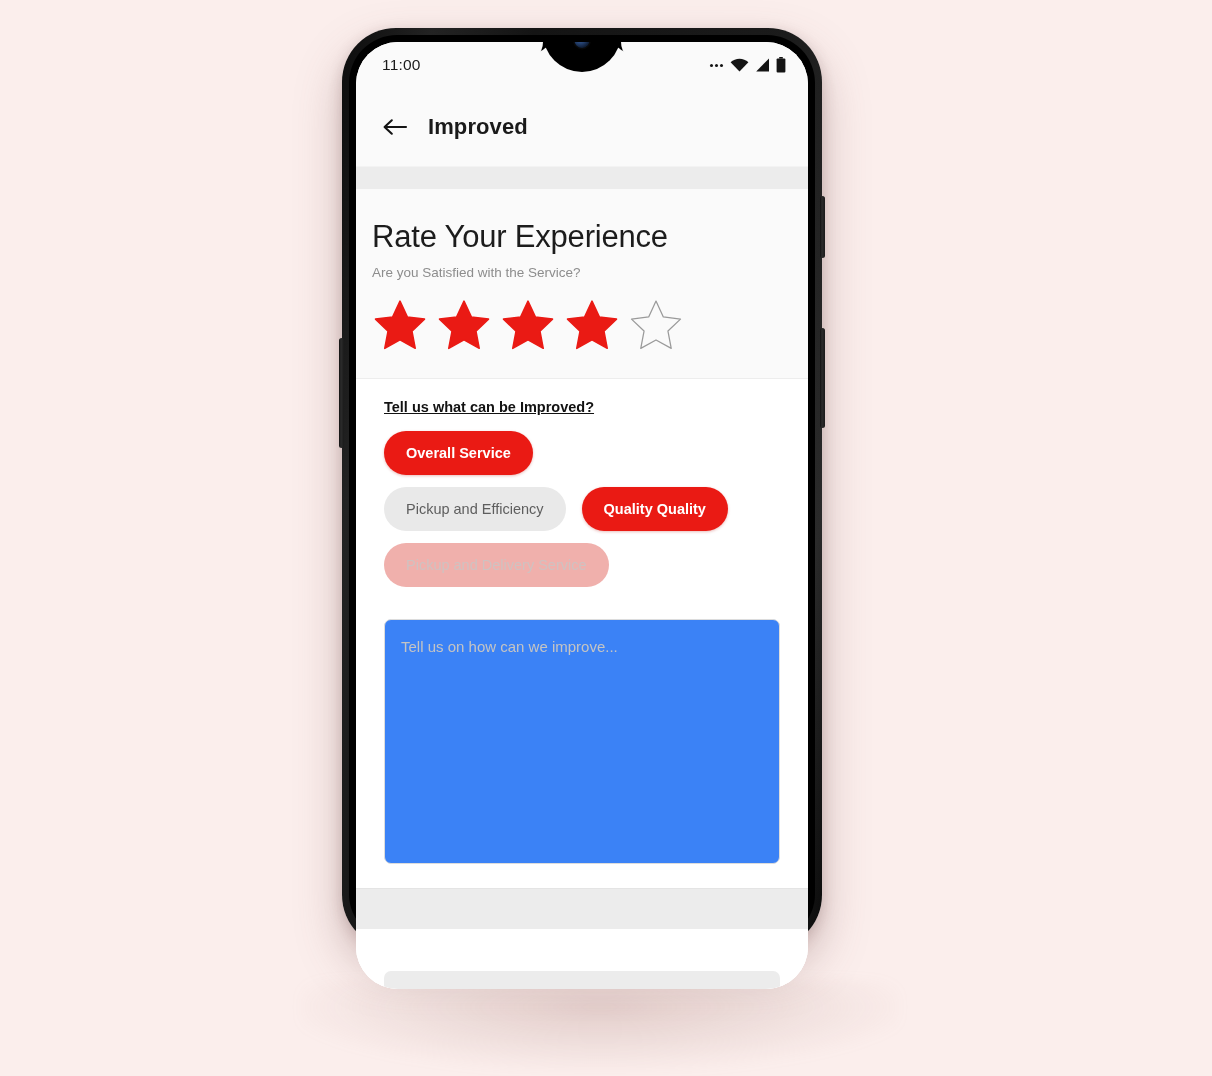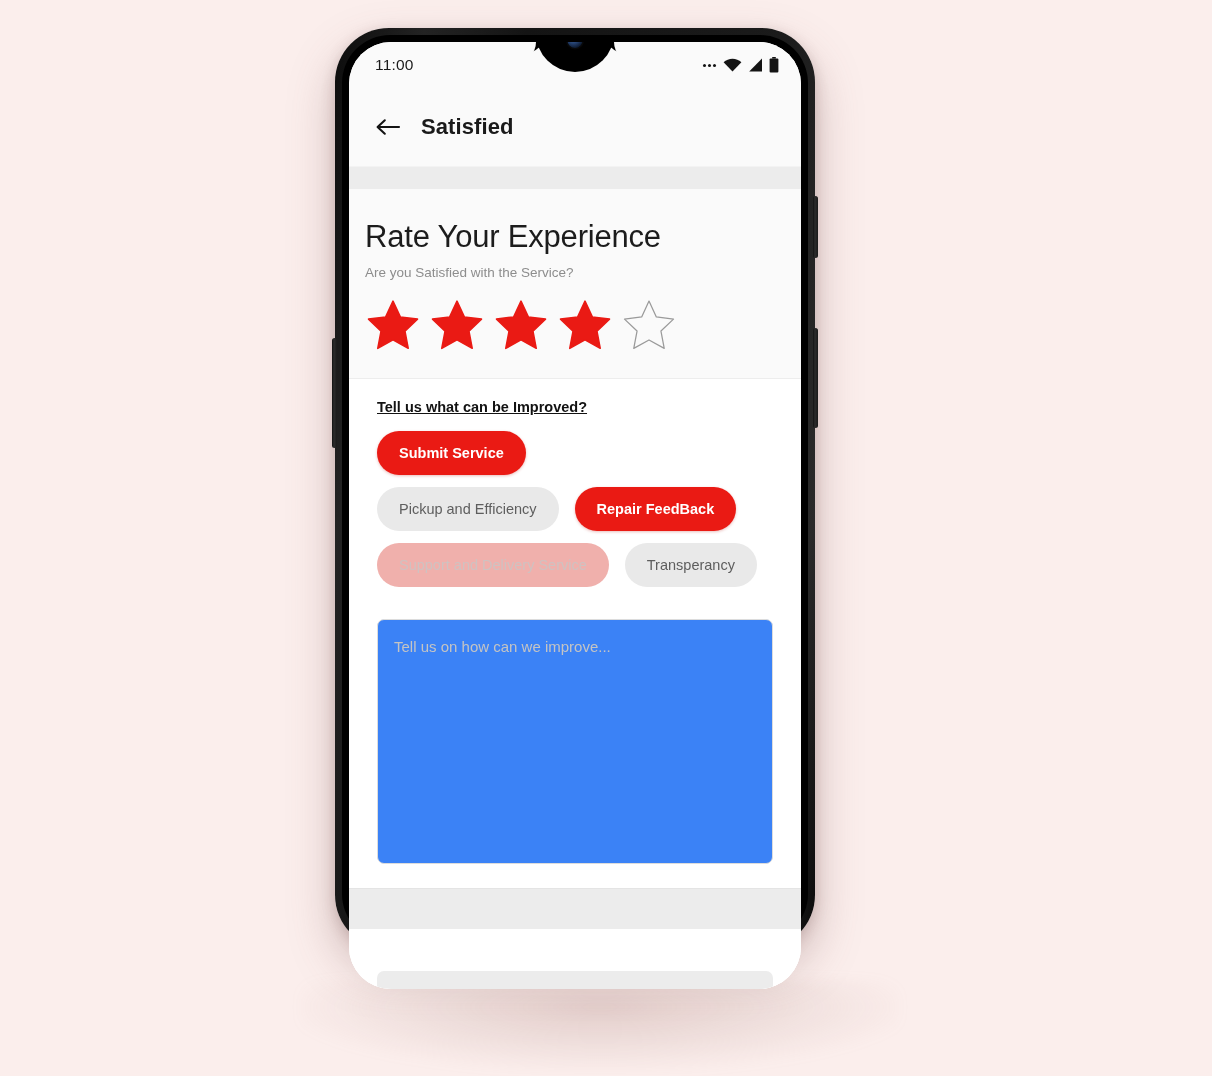--- a/index.html
+++ b/index.html
@@ -23,21 +23,21 @@
     width: 600px;
     height: 90px;
     background: radial-gradient(ellipse at 50% 30%, rgba(170,130,125,0.30) 0%, rgba(180,145,140,0.14) 45%, rgba(251,238,236,0) 75%);
     filter: blur(6px);
     pointer-events: none;
   }
 
   
   .phone {
     position: absolute;
-    left: 335px;
+    left: 342px;
     top: 28px;
     width: 480px;
     height: 921px;
     border-radius: 54px;
     background: linear-gradient(100deg, #0c0c0c 0%, #232323 14%, #141414 30%, #1b1b1b 70%, #2a2a2a 88%, #0a0a0a 100%);
     box-shadow: 0 22px 46px rgba(120,80,78,0.34), 0 4px 14px rgba(90,60,58,0.22);
   }
   .phone-inner-ring {
     position: absolute;
     inset: 7px;
@@ -309,21 +309,21 @@
           <rect x="0.6" y="1.4" width="8.8" height="14.1" rx="1.1" fill="#141414"></rect>
         </svg>
       </div>
     </div>
 
     <div class="appbar">
       <svg class="back-arrow" viewBox="0 0 26 20">
         <path d="M9.8 3.3 2.6 10l7.2 6.7" fill="none" stroke="#141414" stroke-width="2.1" stroke-linecap="round" stroke-linejoin="round"></path>
         <path d="M2.9 10H24" fill="none" stroke="#141414" stroke-width="2.1" stroke-linecap="round"></path>
       </svg>
-      <div class="appbar-title">Satisfied</div>
+      <div class="appbar-title">Improved</div>
     </div>
 
     <div class="band"></div>
 
     <div class="content">
 
       <div class="rating-section">
         <h1 class="page-title">Rate Your Experience</h1>
         <p class="page-subtitle">Are you Satisfied with the Service?</p>
         <div class="stars">
@@ -342,29 +342,28 @@
             <svg class="star" viewBox="0 0 56 56">
               <path d="M28 3.2 35.6 19.6 53.4 21.9 40.4 34.3 43.8 52.2 28 43.5 12.2 52.2 15.6 34.3 2.6 21.9 20.4 19.6z" fill="none" stroke="#9a9a9a" stroke-width="1.3" stroke-linejoin="round"></path>
             </svg>
           </div>
       </div>
 
       <div class="chips-section">
         <div class="chips-heading">Tell us what can be Improved?</div>
         <div id="chip-container">
             <div class="chip-row">
-              <button class="chip active">Submit Service</button>
+              <button class="chip active">Overall Service</button>
             </div>
             <div class="chip-row">
               <button class="chip inactive">Pickup and Efficiency</button>
-              <button class="chip active">Repair FeedBack</button>
+              <button class="chip active">Quality Quality</button>
             </div>
             <div class="chip-row">
-              <button class="chip pressed">Support and Delivery Service</button>
-              <button class="chip inactive">Transperancy</button>
+              <button class="chip pressed">Pickup and Delivery Service</button>
             </div>
           </div>
       </div>
 
       <div class="comment-wrap">
         <textarea class="comment-box" placeholder="Tell us on how can we improve..." style=""></textarea>
       </div>
 
       <div class="band-lower"></div>
 

